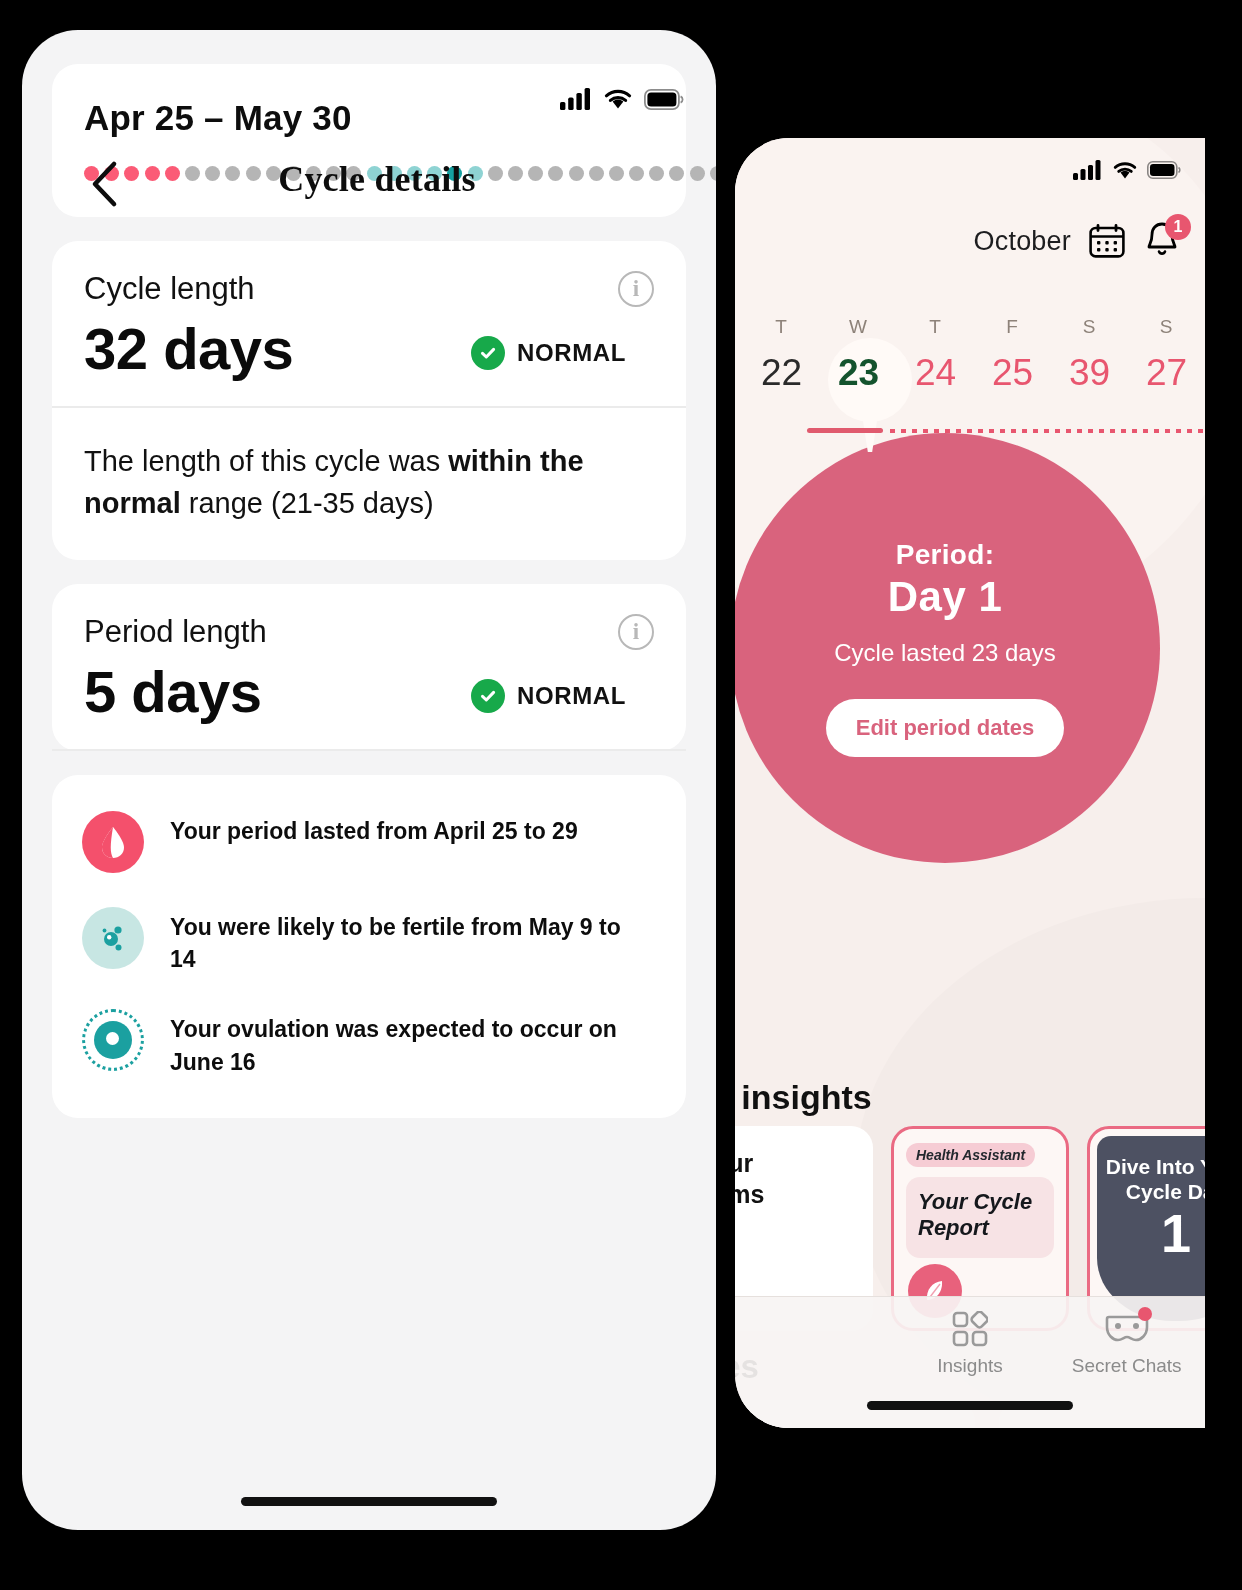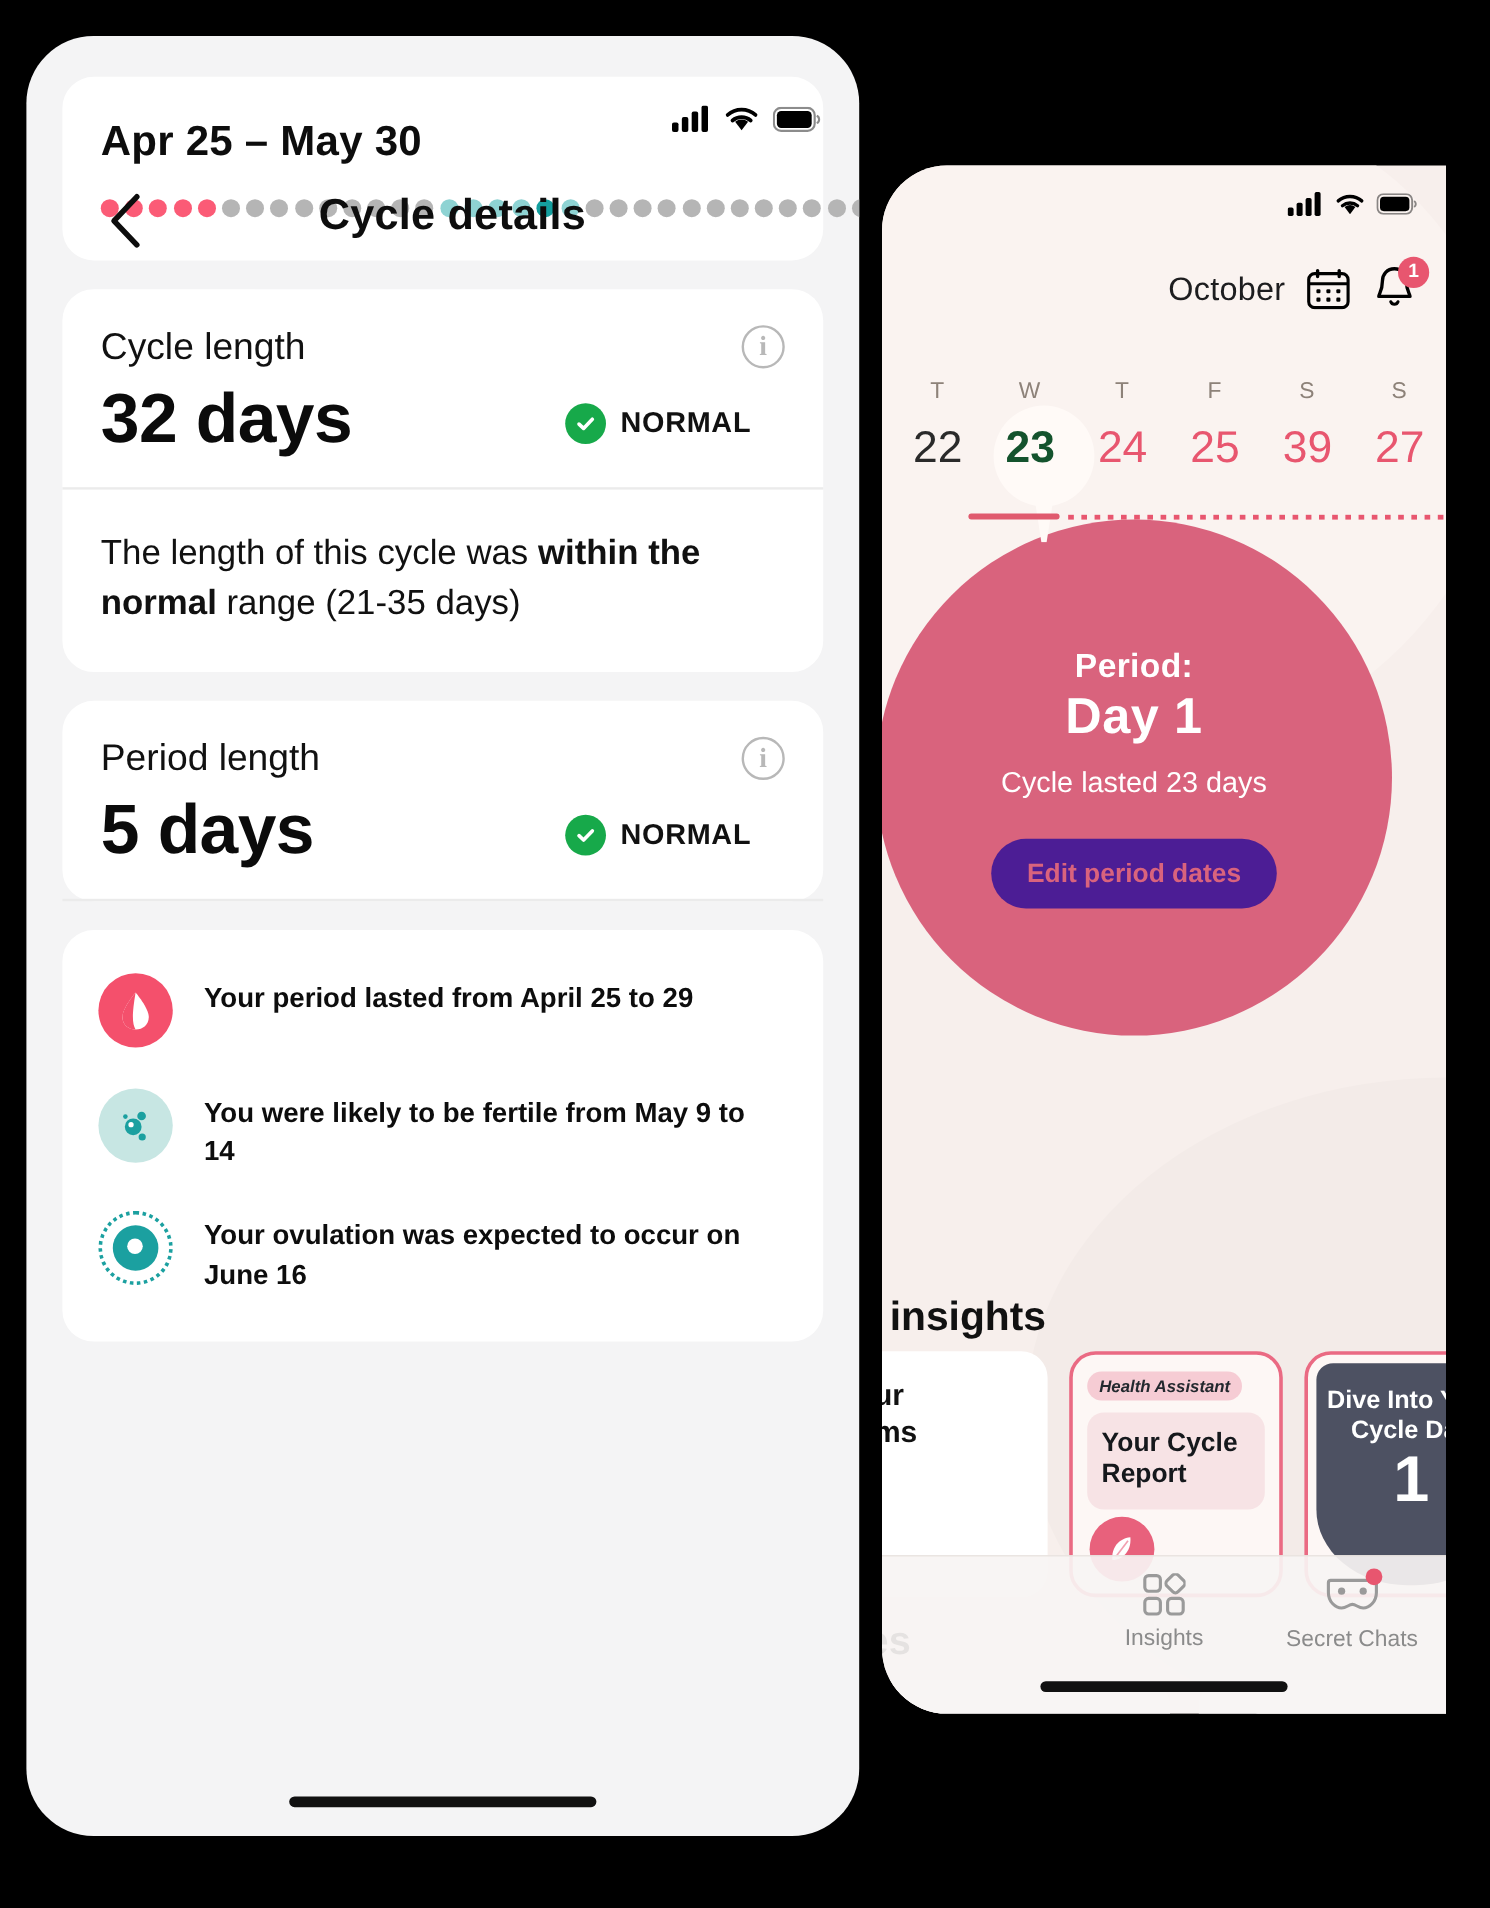--- a/index.html
+++ b/index.html
@@ -62,38 +62,38 @@
   }
   .big-circle {
     position:absolute; left:-5px; top:295px; width:430px; height:430px; border-radius:50%;
     background:#d9637d; display:flex; flex-direction:column;
     align-items:center; justify-content:center; color:#fff;
   }
   .bc-label { font-size:28px; font-weight:bold; letter-spacing:.3px; }
   .bc-day { font-size:42px; font-weight:bold; margin-top:2px; letter-spacing:.5px; }
   .bc-sub { font-size:24px; margin-top:18px; font-weight:400; }
   .bc-btn {
-    margin-top:32px; background:#4c1d95; color:#d9637d; font-size:22px; font-weight:bold;
+    margin-top:32px; background:#ffffff; color:#d9637d; font-size:22px; font-weight:bold;
     border:none; border-radius:30px; padding:16px 30px; cursor:pointer;
   }
   .insights-title {
     position:absolute; left:-22px; top:940px; font-size:34px; font-weight:bold; color:#111;
   }
   .cards-row { position:absolute; left:-40px; top:988px; display:flex; gap:18px; }
   .icard { width:178px; height:205px; border-radius:22px; background:#fff;
     position:relative; overflow:hidden; flex:0 0 auto; }
   .icard.outlined { border:3px solid #ea6a83; background:#fdf7f5; }
   .icard-a { padding:22px 18px; }
   .icard-a .txt { font-size:25px; font-weight:bold; color:#111; line-height:1.25; }
   .pill { display:inline-block; background:#f6ccd4; color:#23282e; font-size:14px;
     font-weight:bold; border-radius:12px; padding:4px 10px; margin:14px 0 0 12px;
     font-style:italic; }
   .bubble { margin:10px 12px 0 12px; background:#f7e3e5; border-radius:14px;
     padding:12px 12px 16px; }
-  .bubble .t { font-size:22px; font-weight:bold; color:#15181c; line-height:1.2; }
+  .bubble .t { font-size:22px; font-weight:bold; color:#15181c; line-height:1.2;font-style:italic; }
   .avatar { position:absolute; left:14px; bottom:10px; width:54px; height:54px;
     border-radius:50%; background:#e8617c; display:flex; align-items:center;
     justify-content:center; }
   .shield { position:absolute; left:7px; top:7px; right:7px; bottom:7px;
     background:#4d5162; border-radius:14px 14px 48% 48%/14px 14px 34% 34%;
     display:flex; flex-direction:column; align-items:center; padding-top:18px; }
   .shield .t { color:#fff; font-size:21px; font-weight:bold; text-align:center;
     line-height:1.2; }
   .shield .n { color:#fff; font-size:54px; font-weight:bold; margin-top:-2px; }
   .articles-title { position:absolute; left:-22px; top:1210px; font-size:33px;
@@ -112,21 +112,21 @@
     width:206px; height:9px; background:#111; border-radius:5px;
   }
 
   
   .phone-left {
     position:absolute; left:22px; top:30px; width:694px; height:1500px;
     background:#f4f4f5; border-radius:56px; overflow:hidden;
   }
   .l-status { position:absolute; right:32px; top:58px; display:flex;
     align-items:center; gap:11px; }
-  .l-nav { position:absolute; left:16px; right:0; top:120px; height:70px; }
+  .l-nav { position:absolute; left:16px; right:0; top:120px; height:70px;font-family:Liberation Serif, serif; }
   .back-btn { position:absolute; left:46px; top:6px; width:46px; height:56px;
     cursor:pointer; }
   .l-title { text-align:center; font-size:36px; font-weight:bold; color:#0d0d0d;
     letter-spacing:.2px; padding-top:8px; }
   .card { background:#fff; border-radius:26px; margin:0 30px 24px; }
   .card-1 { margin-top:34px; padding:34px 32px 36px; }
   .range { font-size:35px; font-weight:bold; color:#0d0d0d; letter-spacing:.2px; }
   .dots { display:flex; gap:5.2px; margin-top:28px; }
   .dot { width:15px; height:15px; border-radius:50%; background:#b5b5b5; flex:0 0 15px; }
   .card-2, .card-3 { padding:30px 32px 0; }

